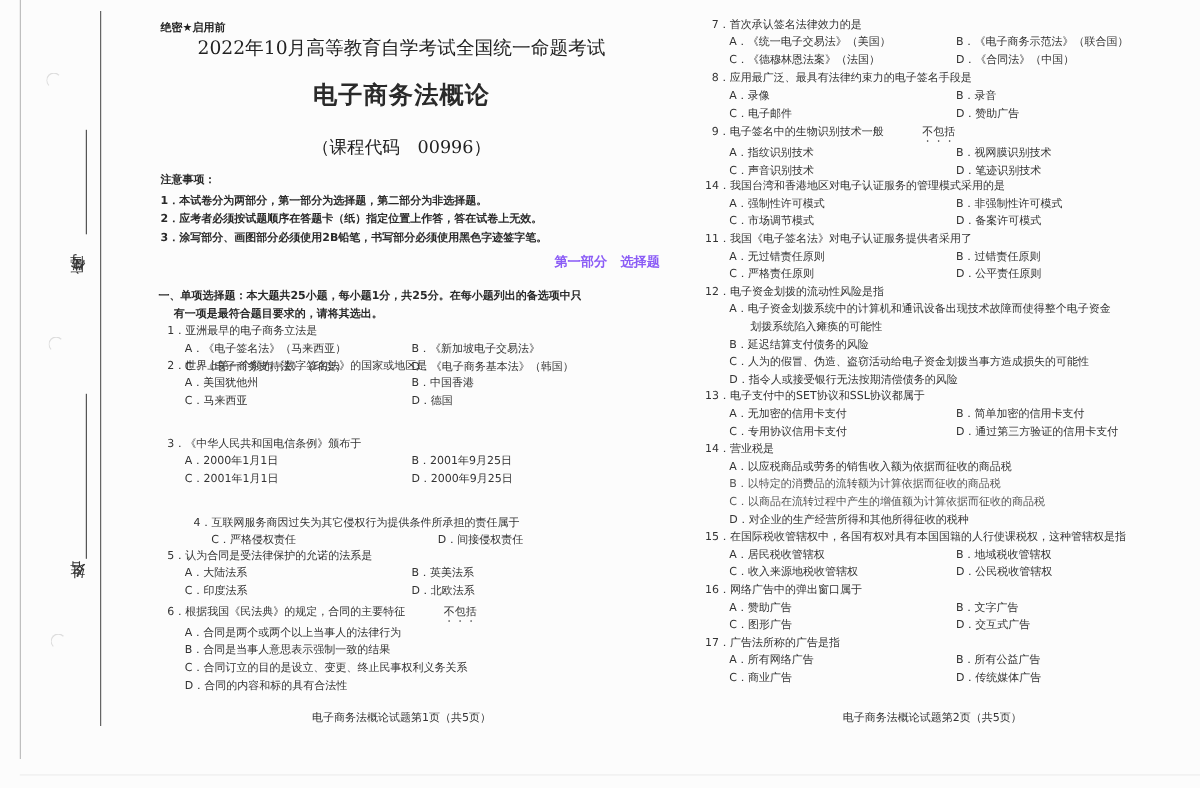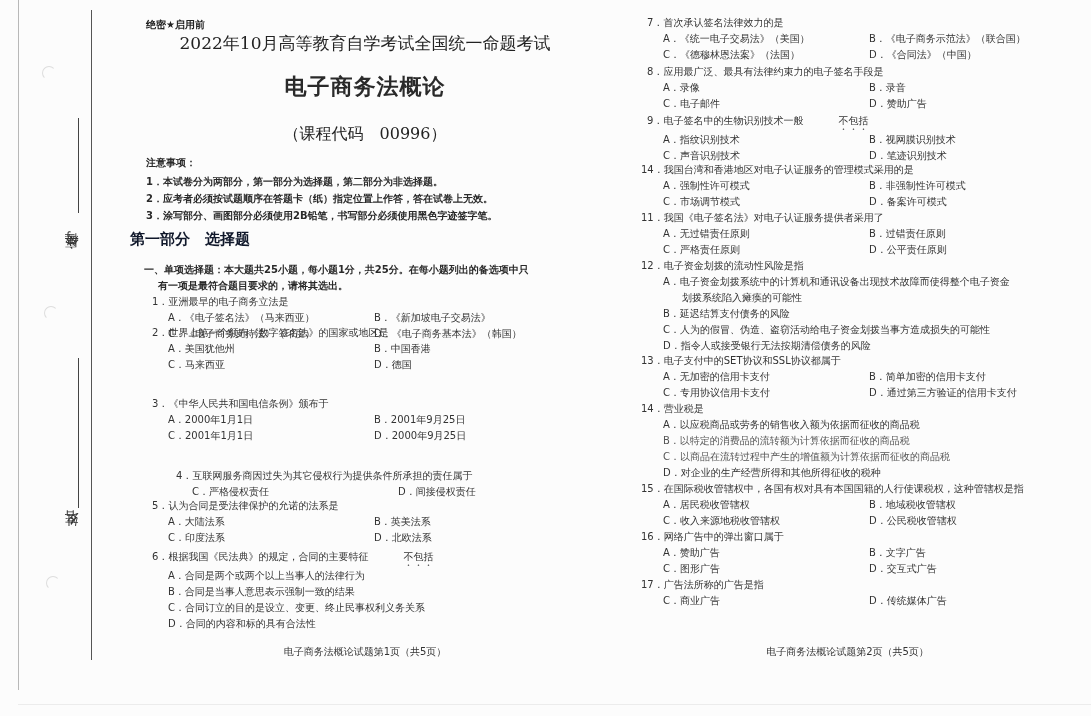--- a/index.html
+++ b/index.html
@@ -53,22 +53,22 @@
       font-size: 17px; color: #222; }
     .subject { position: absolute; left: 0; width: 470px; top: 72px; text-align: center;
       font-size: 22px; font-weight: bold; color: #2a2a2a;
       font-family: "DejaVu Sans", "Liberation Sans", sans-serif; letter-spacing: 1px; }
     .course-code { position: absolute; left: 0; width: 470px; top: 124px; text-align: center;
       font-size: 16px; color: #222; }
     .notes-title { position: absolute; left: 16px; top: 156px; font-size: 10px; font-weight: bold;
       font-family: "DejaVu Sans", "Liberation Sans", sans-serif; }
     .note { position: absolute; left: 16px; font-size: 10px; font-weight: bold;
       font-family: "DejaVu Sans", "Liberation Sans", sans-serif; color: #2a2a2a; white-space: nowrap; }
-    .part-title { position: absolute; left: 0; width: 470px; top: 230px; text-align: left;
-      font-size: 15px; font-family: "DejaVu Sans", "Liberation Sans", sans-serif; font-weight: bold; color:#0f172a; }
+    .part-title { position: absolute; left: 0; width: 470px; top: 230px; text-align: right;
+      font-size: 12px; font-family: "DejaVu Sans", "Liberation Sans", sans-serif; font-weight: bold; color:#8b5cf6; }
     .section-head { position: absolute; left: 14px; top: 262px; font-size: 10px; font-weight: bold;
       font-family: "DejaVu Sans", "Liberation Sans", sans-serif; line-height: 16px; width: 450px; }
     .section-head .indent { padding-left: 14px; display: block; }
 
     .q { position: absolute; font-size: 10px; font-family: "DejaVu Sans", "Liberation Sans", sans-serif;
       color: #333; white-space: nowrap; line-height: 16px; }
     .stem { display: block; }
     .opts { display: block; padding-left: 16px; }
     .opt-row { display: flex; height: 16px; }
     .opt { display: inline-block; width: 206px; }
@@ -322,20 +322,24 @@
             <span class="opt">C．图形广告</span>
             <span class="opt">D．交互式广告</span>
           </span>
       </span>
     </div>
 
     <div class="q" style="left:16px; top:577px;">
       <span class="stem"><span>17．</span><span>广告法所称的广告是指</span></span>
       <span class="opts" style="padding-left:22px;">
         <span class="opt-row">
+            <span class="opt">A．所有网络广告</span>
+            <span class="opt">B．所有公益广告</span>
+          </span>
+        <span class="opt-row">
             <span class="opt">C．商业广告</span>
             <span class="opt">D．传统媒体广告</span>
           </span>
       </span>
     </div>
 
     <div class="footer">电子商务法概论试题第2页（共5页）</div>
   </div>
 </div>
 

